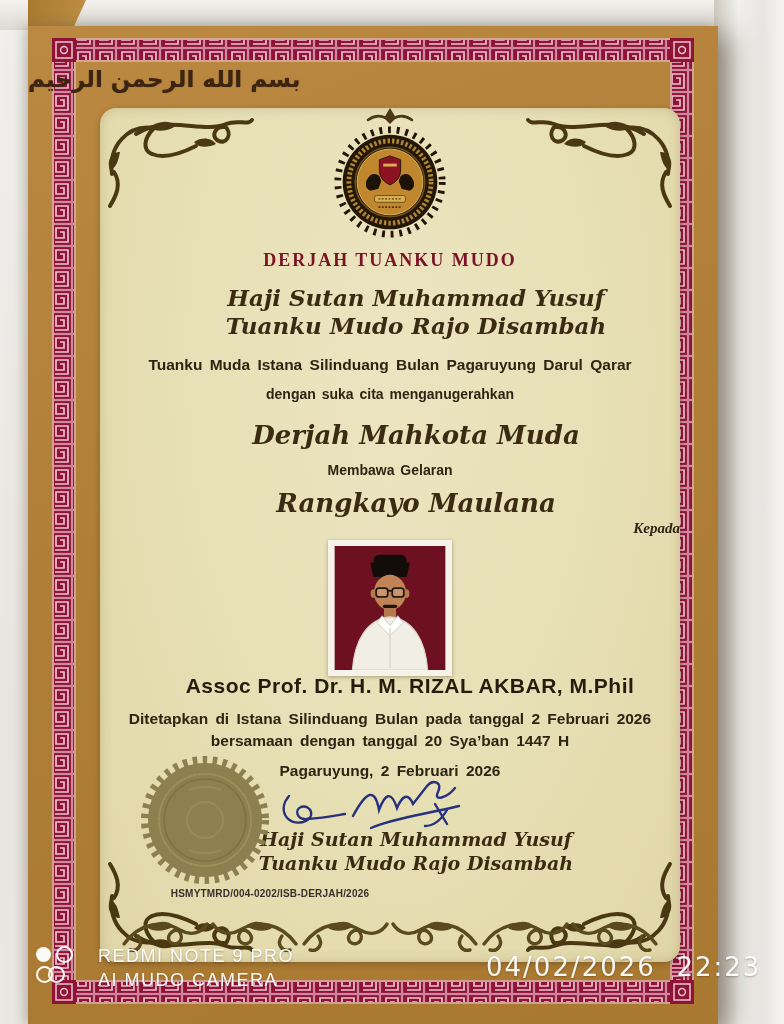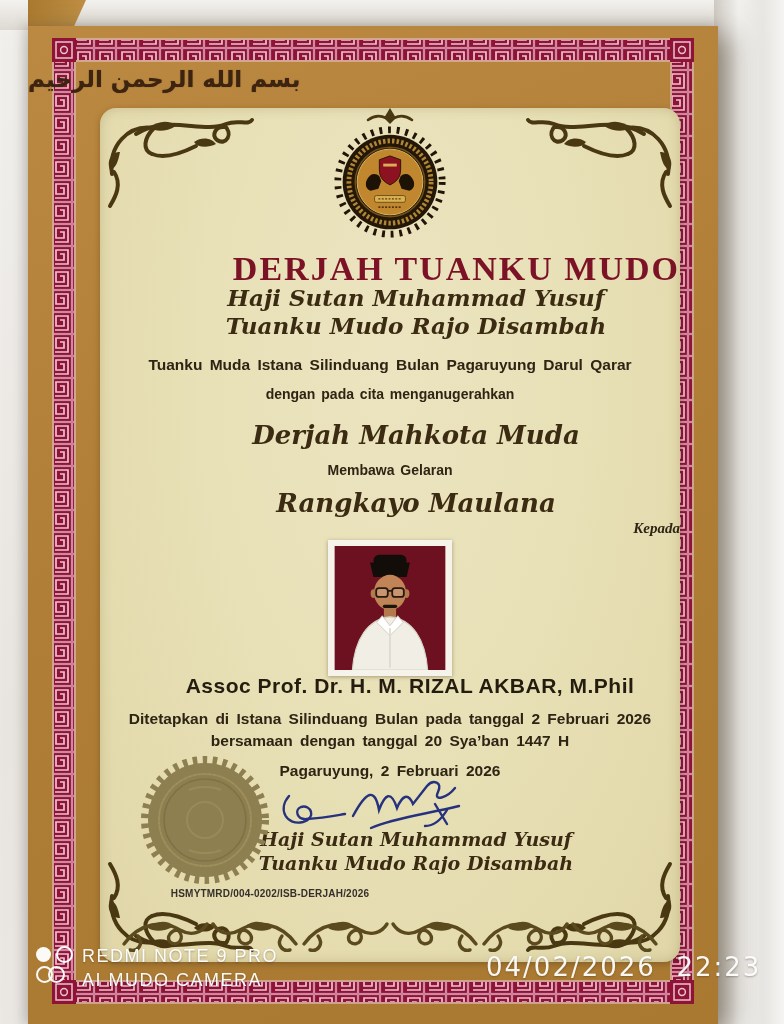--- a/index.html
+++ b/index.html
@@ -28,22 +28,22 @@
   }
   .panel{
     position:absolute;left:72px;top:82px;width:580px;height:854px;
     background:
       radial-gradient(ellipse at 50% 30%, #ece4c0 0%, #e7dfb4 55%, #e0d6a8 100%);
     border-radius:16px;
     box-shadow:inset 0 0 12px rgba(120,96,40,.25), 0 2px 6px rgba(70,50,20,.35);
   }
   .abs{position:absolute;left:0;width:580px;text-align:center;}
   .title-line{
-    font-family:"Liberation Serif",serif;font-weight:bold;font-size:34px;
-    letter-spacing:2px;color:#7b1226;text-align:right;
+    font-family:"Liberation Serif",serif;font-weight:bold;font-size:18px;
+    letter-spacing:2px;color:#7b1226;
   }
   .script{
     font-family:"DejaVu Serif",serif;font-style:italic;font-weight:bold;
     color:#3a2b12;
     margin-left:26px;
   }
   .script-lg{font-size:26px;}
   .script-md{font-size:23px;}
   .script-sm{font-size:19px;}
   .bold-line{font-weight:bold;color:#2e2414;font-size:15.5px;word-spacing:3px;}
@@ -55,21 +55,21 @@
     position:absolute;left:228px;top:432px;width:124px;height:136px;
     background:#f6f3ea;box-shadow:0 1px 4px rgba(70,50,20,.4);
     display:flex;align-items:center;justify-content:center;
   }
   .ref-code{position:absolute;left:20px;top:780px;font-size:10px;font-weight:bold;
     color:#35302a;letter-spacing:.2px;text-align:center;width:300px;}
   .flourish-svg{position:absolute;pointer-events:none;}
   .seal-box{position:absolute;left:39px;top:646px;width:132px;height:132px;}
   .sign-box{position:absolute;left:175px;top:666px;width:230px;height:62px;}
   .watermark{
-    position:absolute;left:36px;top:946px;display:flex;gap:4px;z-index:5;
+    position:absolute;left:36px;top:946px;display:flex;gap:20px;z-index:5;
     color:rgba(255,255,255,.96);
   }
   .wm-icons{display:flex;flex-direction:column;gap:3px;width:42px;align-items:flex-start;}
   .wm-row1{display:flex;gap:5px;align-items:center;}
   .dot-filled{width:15px;height:15px;border-radius:50%;background:rgba(255,255,255,.96);}
   .dot-outline{width:13px;height:13px;border-radius:50%;border:2.5px solid rgba(255,255,255,.96);}
   .wm-infinity{display:flex;}
   .wm-infinity span{width:13px;height:13px;border-radius:50%;border:2.5px solid rgba(255,255,255,.96);}
   .wm-infinity span:last-child{margin-left:-5px;}
   .wm-text{display:flex;flex-direction:column;gap:4px;}
@@ -185,21 +185,21 @@
       <line x1="48" y1="77.5" x2="72" y2="77.5" stroke="#5a3c10" stroke-width="1.2" stroke-dasharray="2 1.5"></line>
       <line x1="48" y1="86" x2="72" y2="86" stroke="#2a1606" stroke-width="1.4" stroke-dasharray="2 1.5"></line>
     </svg>
 
     <div class="abs title-line" style="top:142px">DERJAH TUANKU MUDO</div>
 
     <div class="abs script script-md" style="top:176px">Haji Sutan Muhammad Yusuf</div>
     <div class="abs script script-md" style="top:204px">Tuanku Mudo Rajo Disambah</div>
 
     <div class="abs bold-line" style="top:248px">Tuanku Muda Istana Silinduang Bulan Pagaruyung Darul Qarar</div>
-    <div class="abs bold-line-sm" style="top:278px">dengan pada cita menganugerahkan</div>
+    <div class="abs bold-line-sm" style="top:278px">dengan suka cita menganugerahkan</div>
 
     <div class="abs script script-lg" style="top:312px">Derjah Mahkota Muda</div>
     <div class="abs bold-line-sm" style="top:354px">Membawa Gelaran</div>
     <div class="abs script script-lg" style="top:380px">Rangkayo Maulana</div>
     <div class="abs italic-label" style="top:412px">Kepada</div>
 
     <div class="photo-frame">
       <svg width="112" height="124" viewBox="0 0 100 112">
         <rect width="100" height="112" fill="#6d1120"></rect>
         <rect x="35" y="8" width="30" height="10" rx="5" fill="#120d08"></rect>

